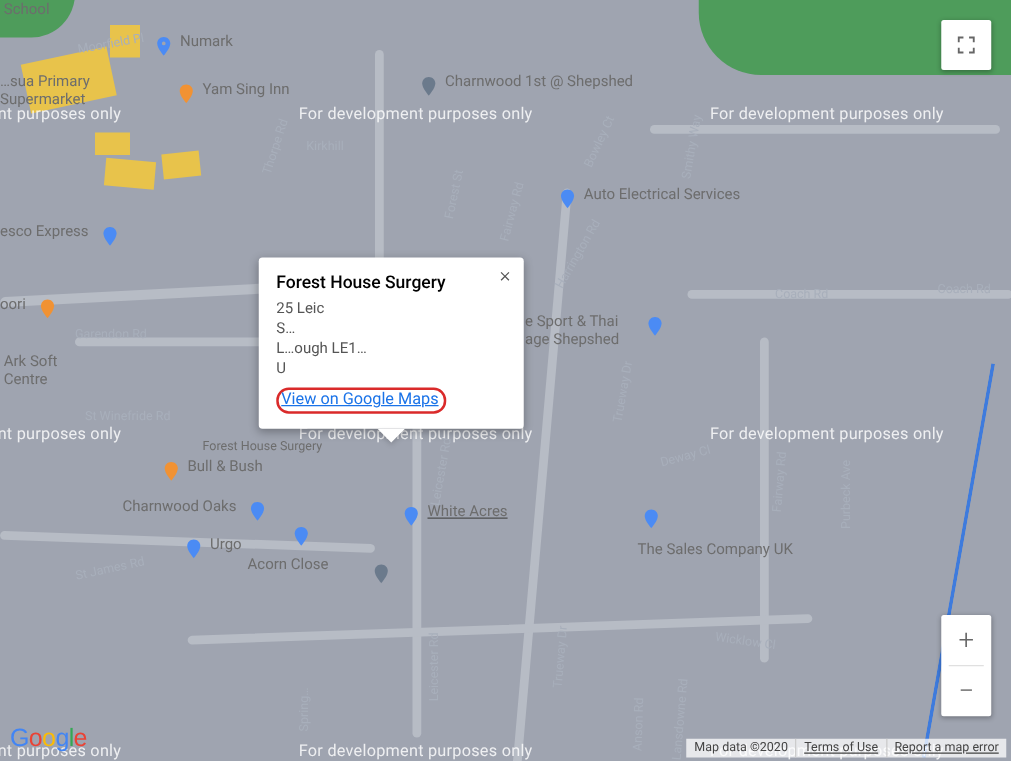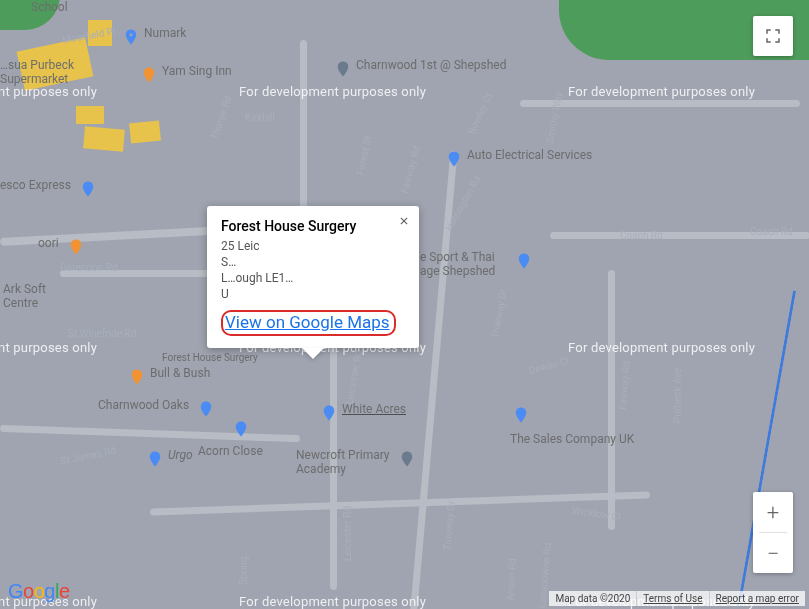--- a/index.html
+++ b/index.html
@@ -73,21 +73,21 @@
   }
   .info::after{
     content:""; position:absolute; left:50%; bottom:-11px;
     margin-left:-11px;
     border:11px solid transparent; border-top-color:#fff;
     border-bottom:none;
     filter:drop-shadow(0 2px 2px rgba(0,0,0,0.15));
   }
   .info-title{font-weight:500; font-size:14px; margin-bottom:4px; color:#000;}
   .info-line{font-size:12px; color:#555; line-height:16px;}
-  .info-link{display:inline-block;color:#1a73e8; font-size:17px; margin-top:8px;
+  .info-link{display:inline-block;color:#1a73e8; font-size:13px; margin-top:8px;
     border:2px solid #da2a2a; border-radius:10px; padding:0 4px 2px 2px;}
   .info-close{position:absolute; right:6px; top:6px; width:18px; height:18px;
     cursor:pointer; display:flex; align-items:center; justify-content:center;}
   .info-close svg{width:12px;height:12px;}
   
   .fsbtn{position:absolute; right:16px; top:16px; width:40px; height:40px;
     background:#fff; border-radius:2px; box-shadow:0 1px 4px rgba(0,0,0,0.3);
     display:flex;align-items:center;justify-content:center;cursor:pointer;}
   .fsbtn svg{width:18px;height:18px; fill:#666;}
   
@@ -151,21 +151,21 @@
     <span>For development purposes only</span>
       <span>For development purposes only</span>
     <span>For development purposes only</span>
   </div>
   <div class="wmrow wmC">
     <span>For development purposes only</span>
       <span>For development purposes only</span>
     <span>For development purposes only</span>
   </div>
 
-  <div class="poi" style="left:3px; top:0px;margin-left:28px;">
+  <div class="poi" style="left:3px; top:0px;">
     <span class="grey">School</span>
   </div>
   <div class="poi" style="left:122px; top:26px;">
     <span class="pin shop">
         <svg viewBox="0 0 24 24">
           <path d="M12 2C8 2 5 5 5 9c0 5 7 13 7 13s7-8 7-13c0-4-3-7-7-7zm0 9a2 2 0 110-4 2 2 0 010 4z"></path>
         </svg>
       </span>
     <span class="grey">Numark</span>
   </div>
@@ -180,42 +180,42 @@
   <div class="poi" style="left:334px; top:58px;">
     <span class="pin schl">
         <svg viewBox="0 0 24 24">
           <path d="M12 2C8 2 5 5 5 9c0 5 7 13 7 13s7-8 7-13c0-4-3-7-7-7z"></path>
         </svg>
       </span>
     <span class="grey">Charnwood 1st @ Shepshed</span>
   </div>
   <div class="street" style="left:62px; top:30px; transform:rotate(-10deg);">Moorfield Pl</div>
   <div class="poi" style="left:0px; top:58px; white-space:pre-line;">
-    <span class="grey">…sua Purbeck
+    <span class="grey">…sua Primary
 Supermarket</span>
   </div>
   <div class="street" style="left:245px; top:112px;">Kirkhill</div>
   <div class="poi" style="left:445px; top:148px;justify-content:flex-end;">
     <span class="pin biz">
         <svg viewBox="0 0 24 24">
           <path d="M12 2C8 2 5 5 5 9c0 5 7 13 7 13s7-8 7-13c0-4-3-7-7-7z"></path>
         </svg>
       </span>
     <span class="grey">Auto Electrical Services</span>
   </div>
   <div class="poi" style="left:0px; top:178px;">
     <span class="grey" style="margin-right:4px;">esco Express</span>
     <span class="pin shop">
         <svg viewBox="0 0 24 24">
           <path d="M12 2C8 2 5 5 5 9c0 5 7 13 7 13s7-8 7-13c0-4-3-7-7-7z"></path>
         </svg>
       </span>
   </div>
   <div class="poi" style="left:0px; top:236px;">
-    <span class="grey" style="margin-right:4px;margin-left:38px;">oori</span>
+    <span class="grey" style="margin-right:4px;">oori</span>
     <span class="pin food">
         <svg viewBox="0 0 24 24">
           <path d="M12 2C8 2 5 5 5 9c0 5 7 13 7 13s7-8 7-13c0-4-3-7-7-7z"></path>
         </svg>
       </span>
   </div>
   <div class="street" style="left:60px; top:262px;text-align:center;">Garendon Rd</div>
   <div class="poi" style="left:3px; top:282px; white-space:pre-line;">
     <span class="grey">Ark Soft
 Centre</span>
@@ -233,21 +233,21 @@
     <span class="grey">Bull &amp; Bush</span>
   </div>
   <div class="poi" style="left:98px; top:398px;">
     <span class="grey" style="margin-right:4px;">Charnwood Oaks</span>
     <span class="pin biz">
         <svg viewBox="0 0 24 24">
           <path d="M12 2C8 2 5 5 5 9c0 5 7 13 7 13s7-8 7-13c0-4-3-7-7-7z"></path>
         </svg>
       </span>
   </div>
-  <div class="poi" style="left:146px; top:448px;font-style:italic;">
+  <div class="poi" style="left:146px; top:428px;">
     <span class="pin shop">
         <svg viewBox="0 0 24 24">
           <path d="M12 2C8 2 5 5 5 9c0 5 7 13 7 13s7-8 7-13c0-4-3-7-7-7z"></path>
         </svg>
       </span>
     <span class="grey">Urgo</span>
   </div>
   <div class="poi" style="left:198px; top:444px;">
     <span class="grey">Acorn Close</span>
   </div>
@@ -260,22 +260,20 @@
   </div>
   <div class="poi" style="left:320px; top:402px;text-decoration:underline;">
     <span class="pin biz">
         <svg viewBox="0 0 24 24">
           <path d="M12 2C8 2 5 5 5 9c0 5 7 13 7 13s7-8 7-13c0-4-3-7-7-7z"></path>
         </svg>
       </span>
     <span class="grey">White Acres</span>
   </div>
   <div class="poi" style="left:296px; top:448px; white-space:pre-line;">
-    <span class="grey" style="margin-right:4px;">Newcroft Primary
-Academy</span>
     <span class="pin schl"><svg viewBox="0 0 24 24">
           <path d="M12 2C8 2 5 5 5 9c0 5 7 13 7 13s7-8 7-13c0-4-3-7-7-7z"></path>
         </svg></span>
   </div>
   <div class="poi" style="left:420px; top:250px; white-space:pre-line;gap:16px;">
     <span class="grey" style="margin-right:4px;">e Sport &amp; Thai
 age Shepshed</span>
     <span class="pin biz"><svg viewBox="0 0 24 24">
           <path d="M12 2C8 2 5 5 5 9c0 5 7 13 7 13s7-8 7-13c0-4-3-7-7-7z"></path>
         </svg></span>

